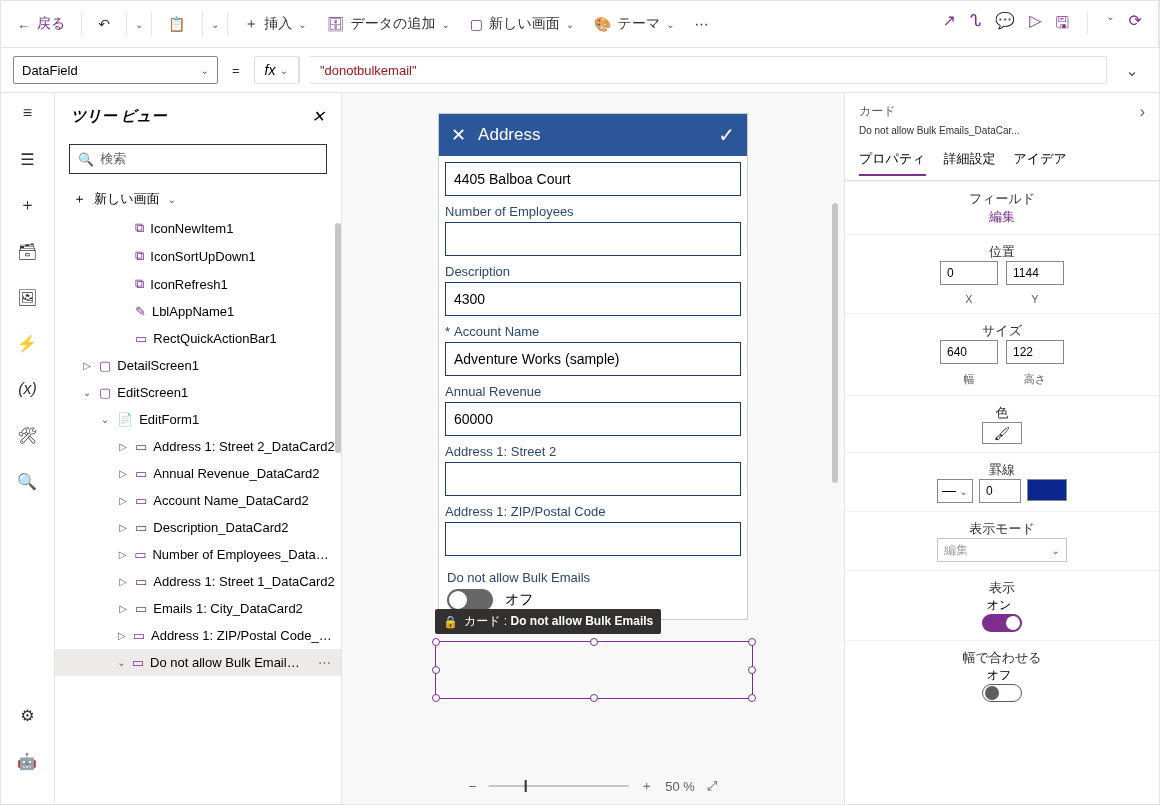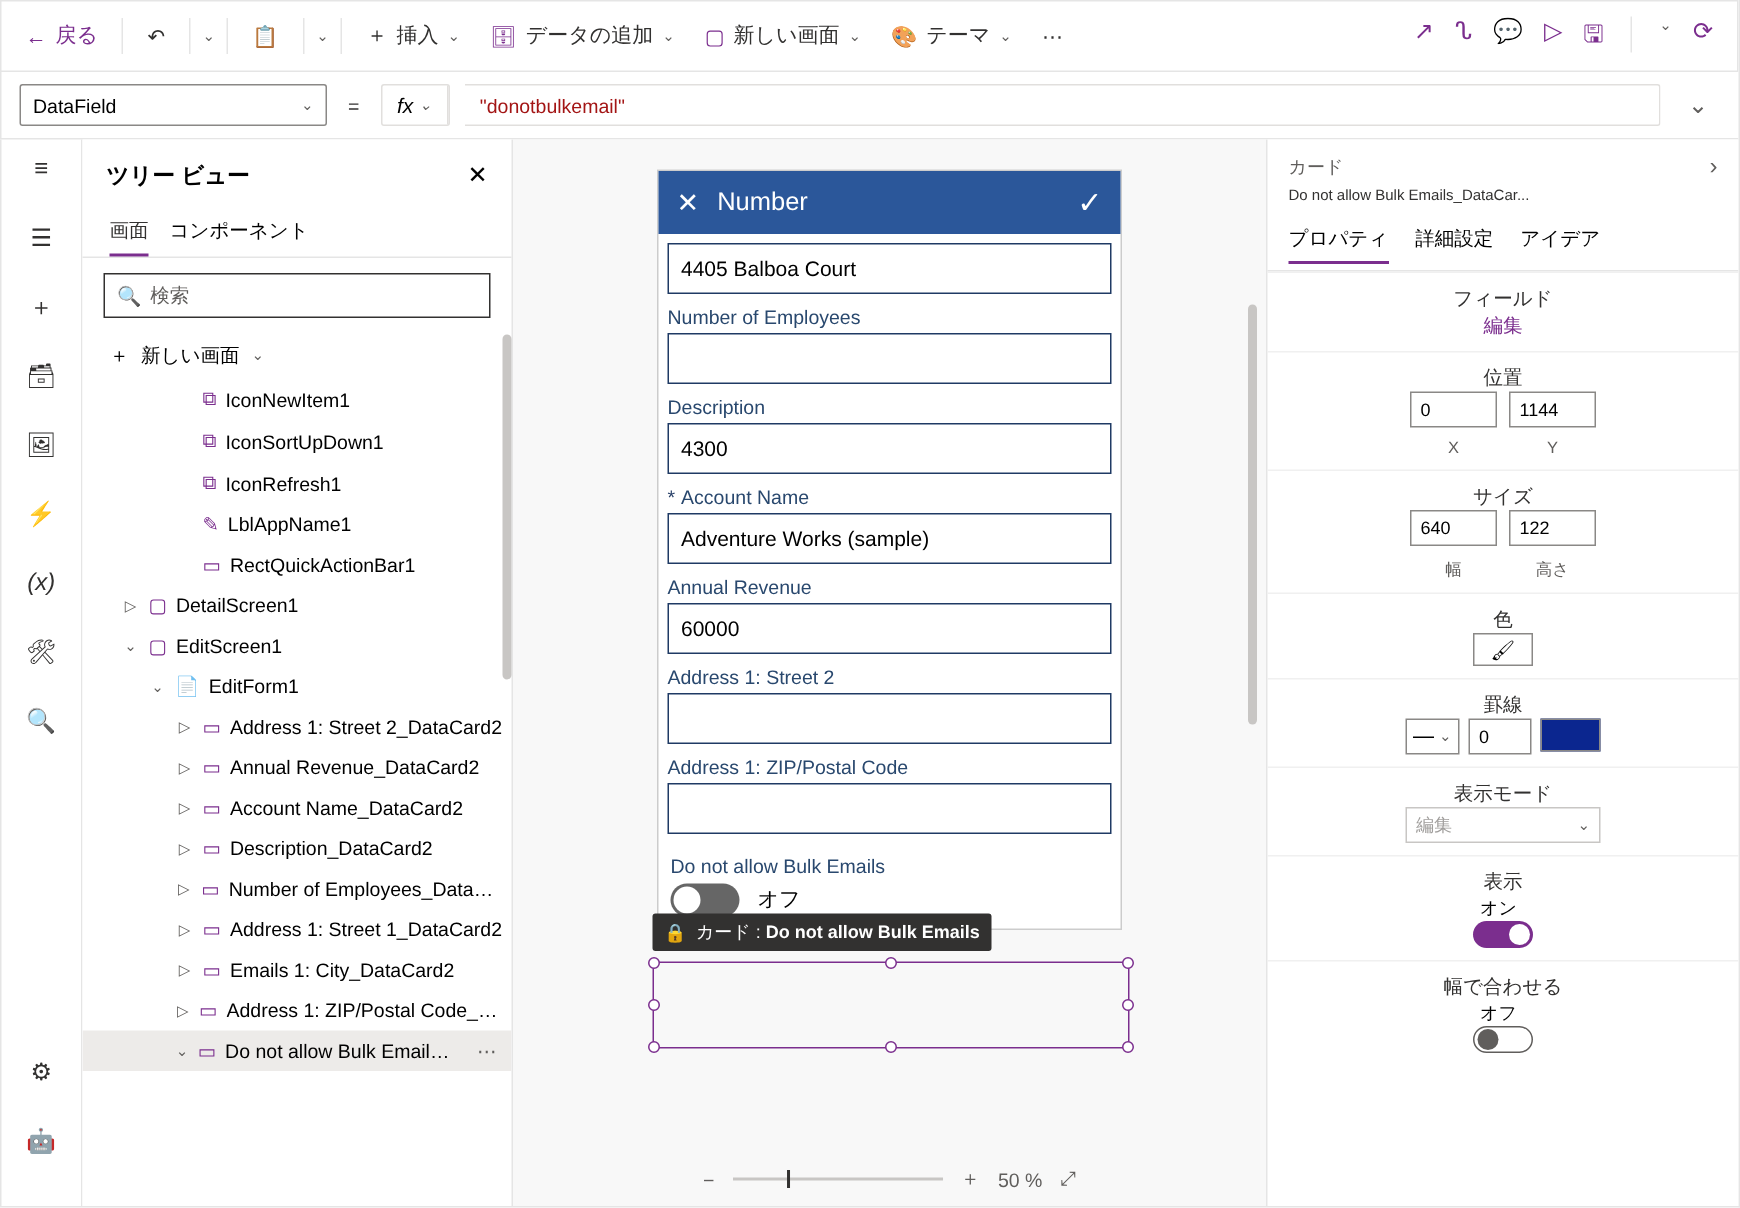--- a/index.html
+++ b/index.html
@@ -21,21 +21,21 @@
 .fx { font-style: italic; font-size: 14px; padding: 0 10px; border-right:1px solid #e1dfdd; height:100%; display:flex; align-items:center; gap:4px;}
 .formula-input { flex:1; height: 28px; border: 1px solid #e1dfdd; border-left:none; border-radius: 0 2px 2px 0; padding: 0 10px; font-family: Consolas, monospace; font-size: 13px; color: #a31515; display:flex; align-items:center; background: #fff;}
 .fbar-expand { width: 30px; text-align:center; color:#605e5c; cursor:pointer;}
 
 .main { display: flex; height: calc(805px - 48px - 44px); border-top: 1px solid #e5e5e5; }
 .leftrail { width: 55px; border:1px solid #e5e5e5; border-top:none; border-bottom:none; display:flex; flex-direction:column; align-items:center; padding-top:8px; gap: 22px; color:#323130;}
 .leftrail .ri { cursor:pointer; width:24px; height:24px; display:flex;align-items:center;justify-content:center; font-size:16px;}
 .leftrail .spacer-v { flex:1; }
 
 .treepanel { width: 287px; border-right:1px solid #e5e5e5; display:flex; flex-direction:column; background:#fff; position:relative;}
-.treepanel-head { padding: 14px 16px 8px; display:flex; justify-content:space-between; align-items:center;}
+.treepanel-head { padding: 14px 16px 8px; display:flex; justify-content:space-between; align-items:center;font-style:italic;}
 .treepanel-head h3 { font-size: 15px; font-weight:600;}
 .tree-tabs { display:flex; gap:14px; padding: 4px 18px 0; font-size:13px; border-bottom:1px solid #e5e5e5;}
 .tree-tab { padding: 6px 0; cursor:pointer;}
 .tree-tab.active { border-bottom: 2px solid #7b2e8e; color:#323130;}
 .tree-search { margin: 10px 14px; border:1px solid #323130; height:30px; display:flex; align-items:center; padding:0 8px; gap:6px; font-size:13px;}
 .tree-newscreen { padding: 6px 18px; display:flex; align-items:center; gap:8px; font-size:13px; cursor:pointer;}
 .tree-list { flex:1; overflow:hidden; font-size:13px; }
 .tree-item { display:flex; align-items:center; gap:6px; padding: 6px 8px; padding-right:4px; white-space:nowrap; cursor:pointer;}
 .tree-item .caret { width:12px; text-align:center; color:#605e5c; font-size:10px;}
 .tree-item.selected { background:#edebe9; }
@@ -179,24 +179,20 @@
     <span class="ri">⚙</span>
     <span class="ri">🤖</span>
     <div style="height:10px"></div>
   </div>
 
   <div class="treepanel">
     <div class="treepanel-head">
       <h3>ツリー ビュー</h3>
       <span style="cursor:pointer">✕</span>
     </div>
-    <div class="tree-tabs">
-      <span class="tree-tab active">画面</span>
-      <span class="tree-tab">コンポーネント</span>
-    </div>
     <div class="tree-search">
       <span>🔍</span>
       <span style="color:#605e5c">検索</span>
     </div>
     <div class="tree-newscreen">
       <span>＋</span>
       <span>新しい画面</span>
       <span class="chev">⌄</span>
     </div>
     <div class="tree-list" id="tree-list">
@@ -289,21 +285,21 @@
       </div>
     <div class="tree-scroll">
         <div class="tree-scroll-thumb"></div>
       </div>
   </div>
 
   <div class="canvas">
     <div class="phone">
       <div class="phone-header">
         <span style="font-size:18px">✕</span>
-        <span>Number</span>
+        <span>Address</span>
         <span class="check">✓</span>
       </div>
       <div class="phone-body">
         <div class="form-field" style="margin-top:2px">
           <input class="form-input" value="4405 Balboa Court" style="">
         </div>
         <div class="form-field">
           <span class="form-label">Number of Employees</span>
           <input class="form-input" style="">
         </div>

